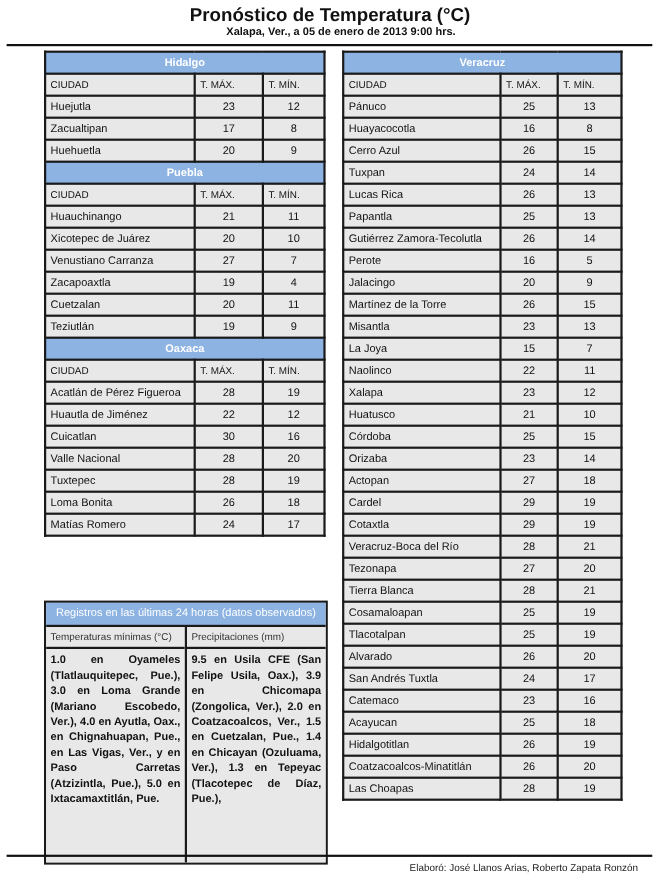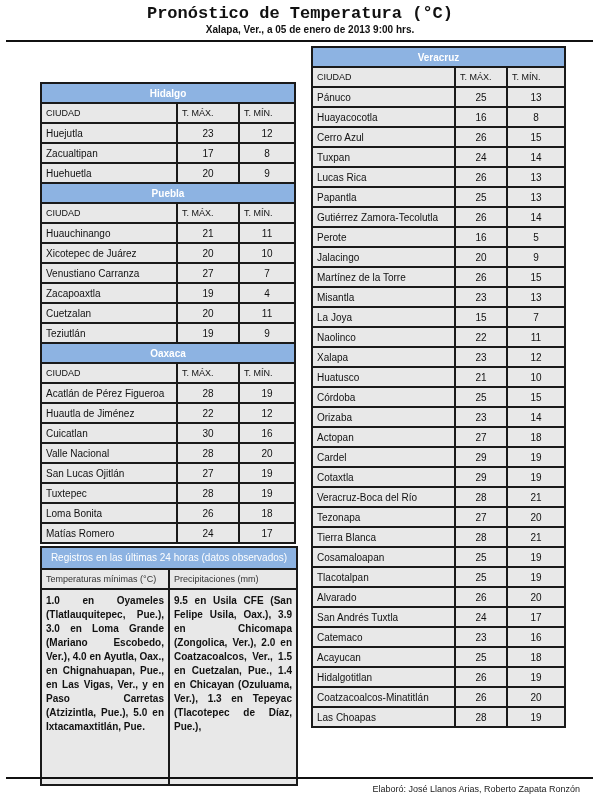--- a/index.html
+++ b/index.html
@@ -1,17 +1,17 @@
 <!DOCTYPE html>
 <html><head>
 <meta charset="utf-8">
 <style>
   html, body { margin:0; padding:0; background:#fff; }
   body { width:600px; height:802px; position:relative; font-family:"Liberation Sans", sans-serif; color:#111; overflow:hidden; }
-  .title { position:absolute; top:4px; left:0; width:600px; text-align:center; font-size:17px; font-weight:bold; color:#111;font-family:Liberation Mono, monospace; }
+  .title { position:absolute; top:4px; left:0; width:600px; text-align:center; font-size:17px; font-weight:bold; color:#111; }
   .subtitle { position:absolute; top:24px; left:0; width:600px; text-align:center; font-size:10px; font-weight:bold;padding-left:10px; }
   .rule { position:absolute; left:6px; width:587px; height:2px; background:#111; }
   table.t { position:absolute; border-collapse:collapse; font-size:10px; table-layout:fixed; }
   table.t td { border:2px solid #1a1a1a; background:#e8e8e8; height:18px; padding:0 4px; }
   table.t td.num { text-align:center; }
   table.t tr.sec td { background:#8db3e2; color:#fff; font-weight:bold; text-align:center; height:18px; border:2px solid #1a1a1a; }
   table.t tr.hdr td { text-align:left; font-size:9px; background:#e8e8e8; }
   .obs { position:absolute; left:40px; top:546px; width:254px; border:2px solid #1a1a1a; font-size:9.5px; }
   .obs .head { background:#8db3e2; color:#fff; font-weight:normal; text-align:center; height:20px; line-height:20px; font-size:10px; border-bottom:2px solid #1a1a1a; }
   .obs .cols { display:flex; }
@@ -21,21 +21,21 @@
   .obs .txt { font-weight:bold; font-size:10px; line-height:14px; padding:4px 4px; text-align:justify; height:186px; }
   .footer { position:absolute; top:784px; left:300px; width:280px; text-align:right; font-size:9px; color:#222; }
 </style>
 </head>
 <body>
 
 <div class="title">Pronóstico de Temperatura (°C)</div>
 <div class="subtitle">Xalapa, Ver., a 05 de enero de 2013  9:00 hrs.</div>
 <div class="rule" style="top:40px;"></div>
 
-<table class="t" id="left-table" style="left:40px; top:46px; width:254px;margin-top:36px;">
+<table class="t" id="left-table" style="left:40px; top:46px; width:254px;">
   <colgroup>
       <col style="width:136px">
       <col style="width:62px">
       <col style="width:56px">
     </colgroup>
   <tbody id="left-body">
       <tr class="sec">
         <td colspan="3">Hidalgo</td>
       </tr>
       <tr class="hdr">
@@ -116,25 +116,20 @@
       </tr>
       <tr>
         <td>Cuicatlan</td>
         <td class="num">30</td>
         <td class="num">16</td>
       </tr>
       <tr>
         <td>Valle Nacional</td>
         <td class="num">28</td>
         <td class="num">20</td>
-      </tr>
-      <tr>
-        <td>San Lucas Ojitlán</td>
-        <td class="num">27</td>
-        <td class="num">19</td>
       </tr>
       <tr>
         <td>Tuxtepec</td>
         <td class="num">28</td>
         <td class="num">19</td>
       </tr>
       <tr>
         <td>Loma Bonita</td>
         <td class="num">26</td>
         <td class="num">18</td>

